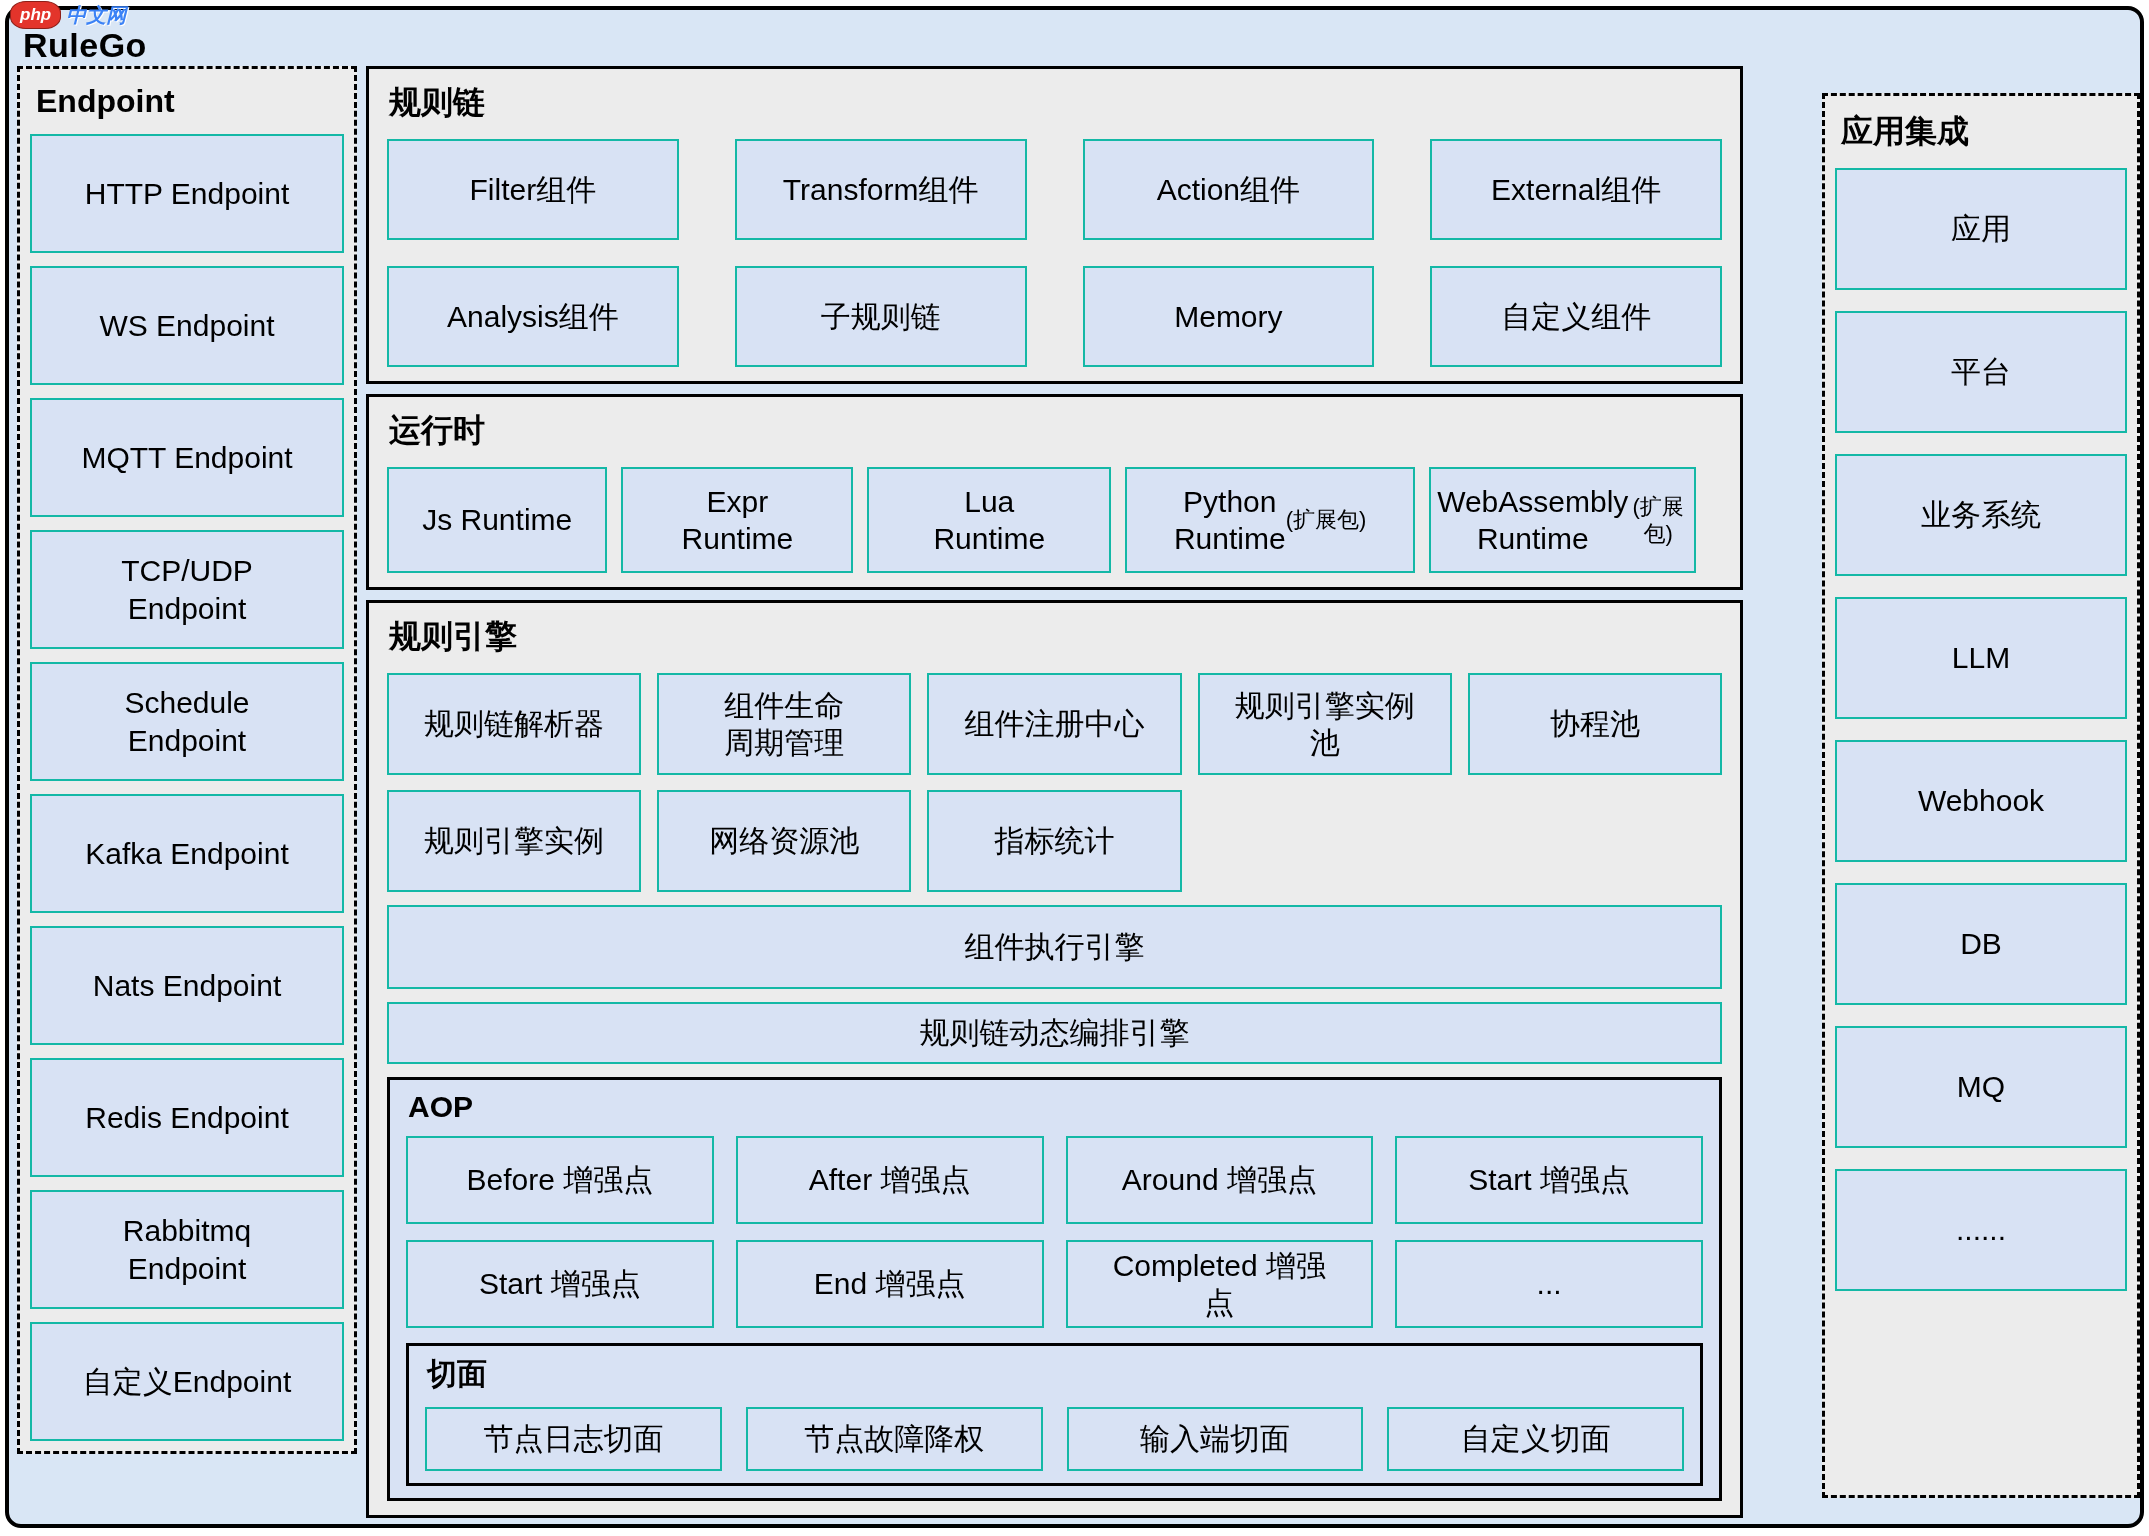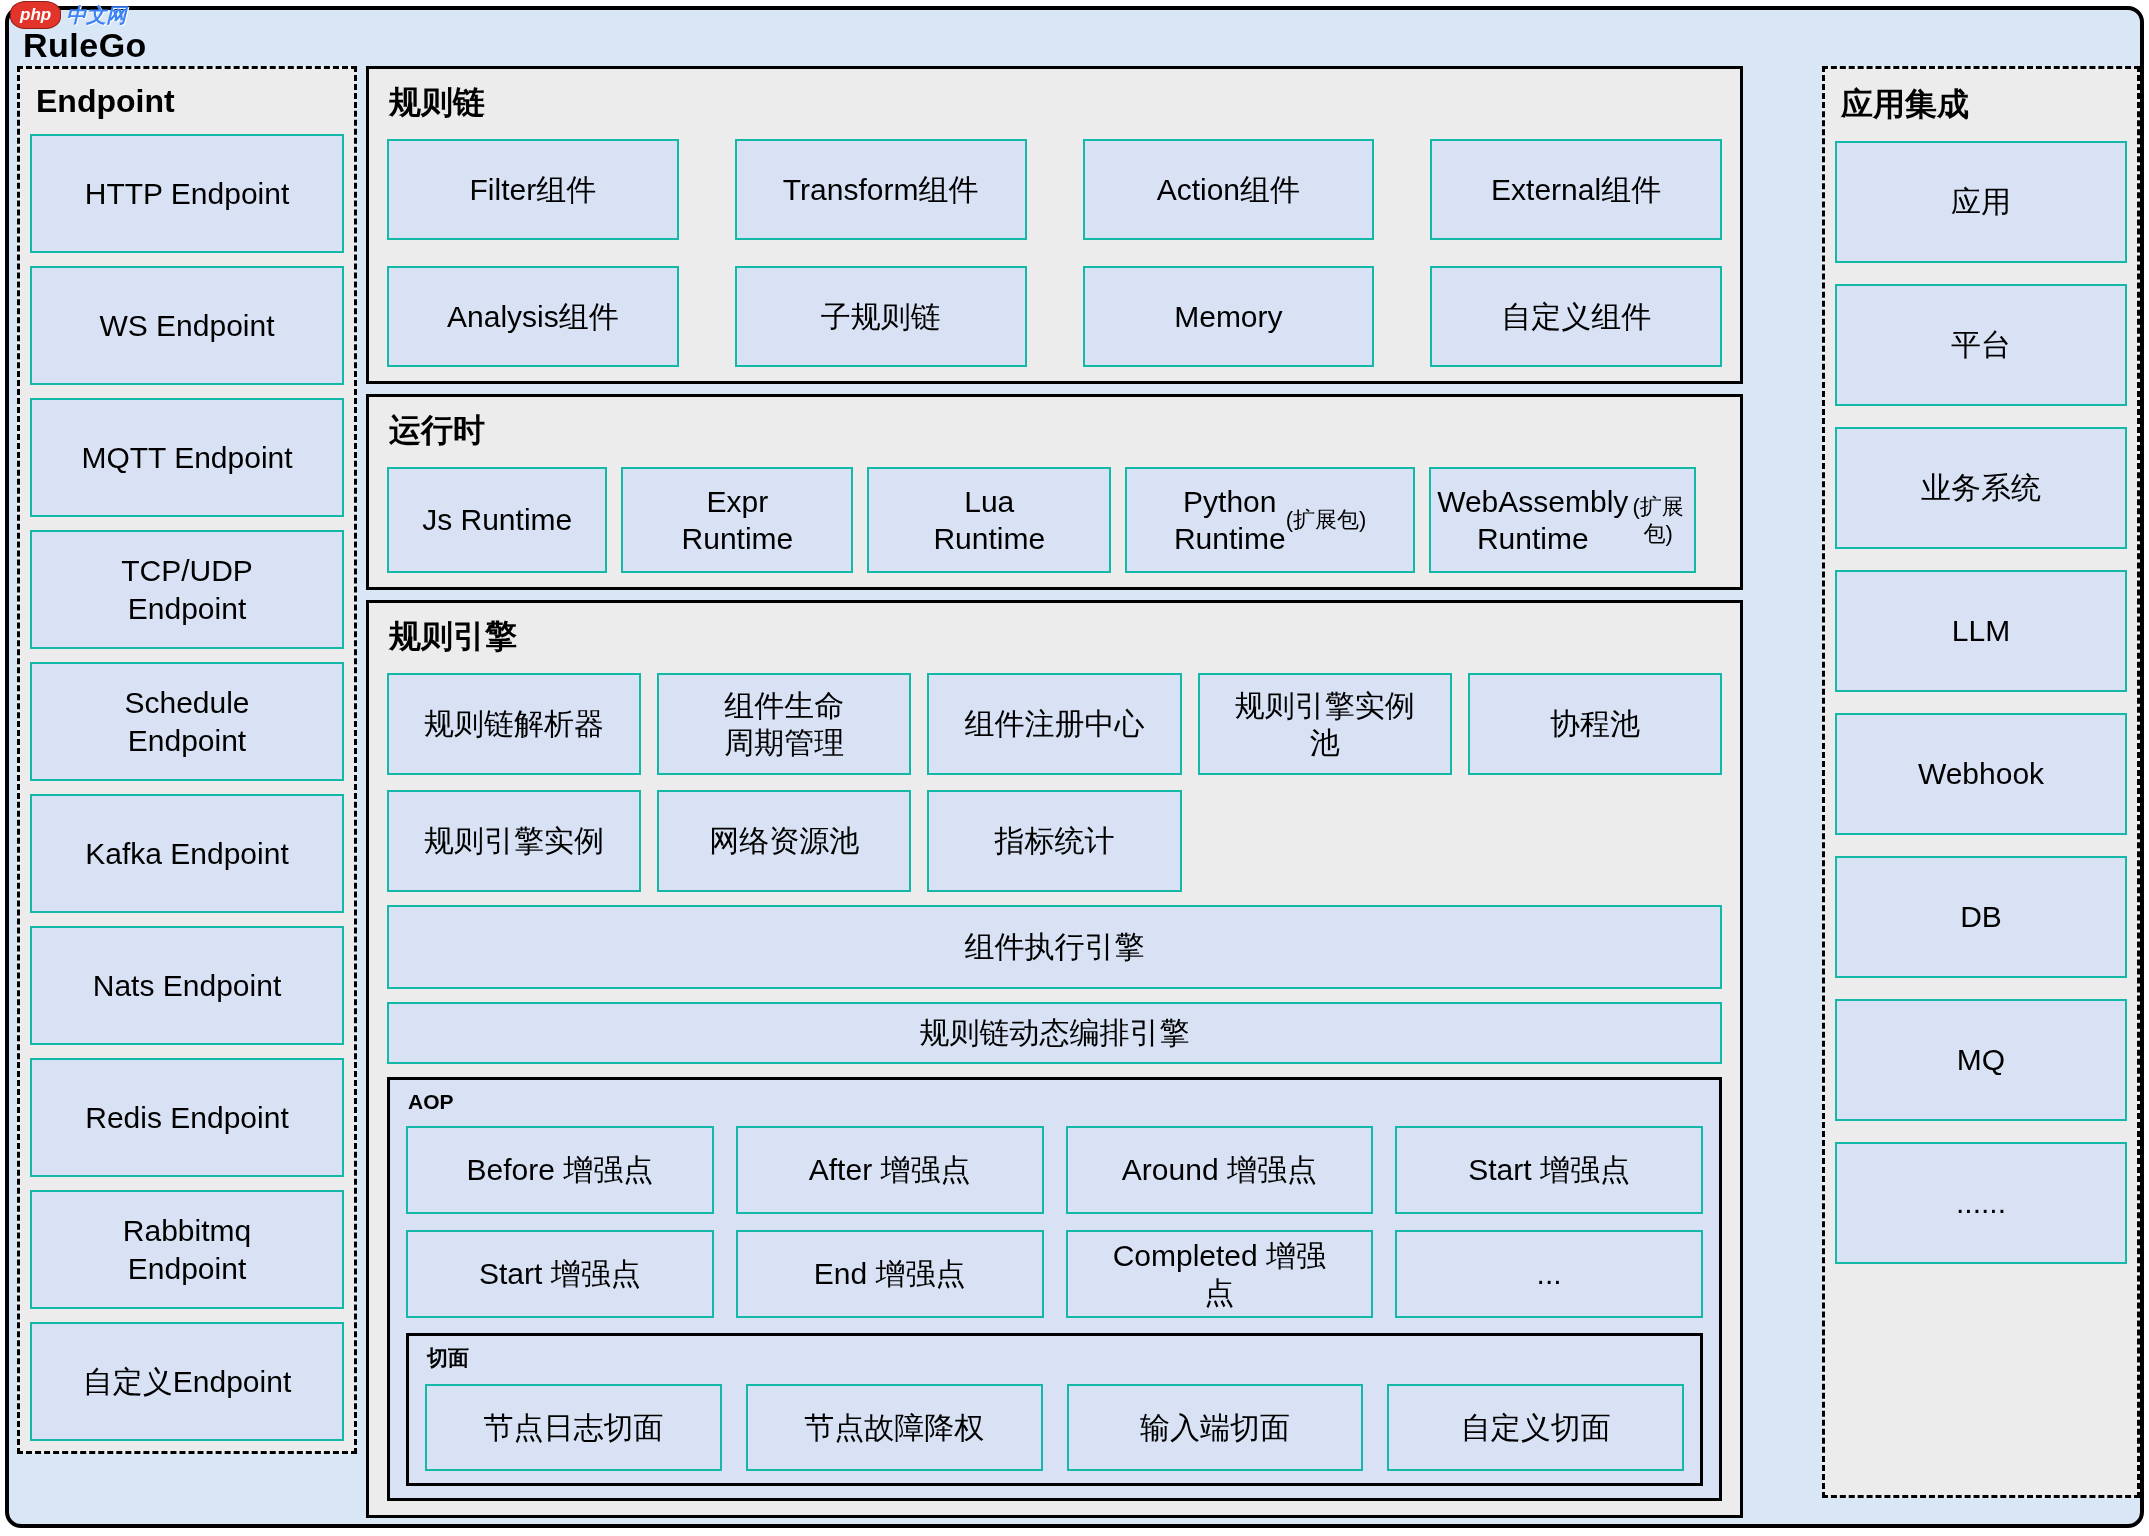--- a/index.html
+++ b/index.html
@@ -57,21 +57,21 @@
   }
   
   .side-panel {
     background: #ececec;
     border: 3px dashed #000;
     padding: 8px 10px 10px;
     display: flex;
     flex-direction: column;
   }
   .endpoint-panel { width: 340px; margin-bottom: 64px; }
-  .integration-panel { width: 318px; margin-bottom: 20px; }
+  .integration-panel { width: 318px; margin-bottom: 20px; margin-top: 27px; }
   .panel-title {
     font-weight: bold;
     font-size: 32px;
     margin: 6px 0 14px 6px;
     flex: 0 0 auto;
   }
   .stack { display: flex; flex-direction: column; gap: 13px; flex: 1; }
   .stack-fixed { display: flex; flex-direction: column; gap: 21px; flex: 0 0 auto; }
   .box {
     background: #d8e2f4;
@@ -140,21 +140,21 @@
     flex: 1;
     margin-top: 13px;
     background: #d8e2f4;
     border: 3px solid #000;
     padding: 2px 16px 12px;
     display: flex;
     flex-direction: column;
   }
   .aop-title, .aspects-title {
     font-weight: bold;
-    font-size: 21px;
+    font-size: 30px;
     margin: 8px 0 12px 2px;
     flex: 0 0 auto;
   }
   .grid-aop {
     flex: 0 0 auto;
     display: grid;
     grid-template-columns: repeat(4, 1fr);
     grid-auto-rows: 88px;
     gap: 16px 22px;
   }

